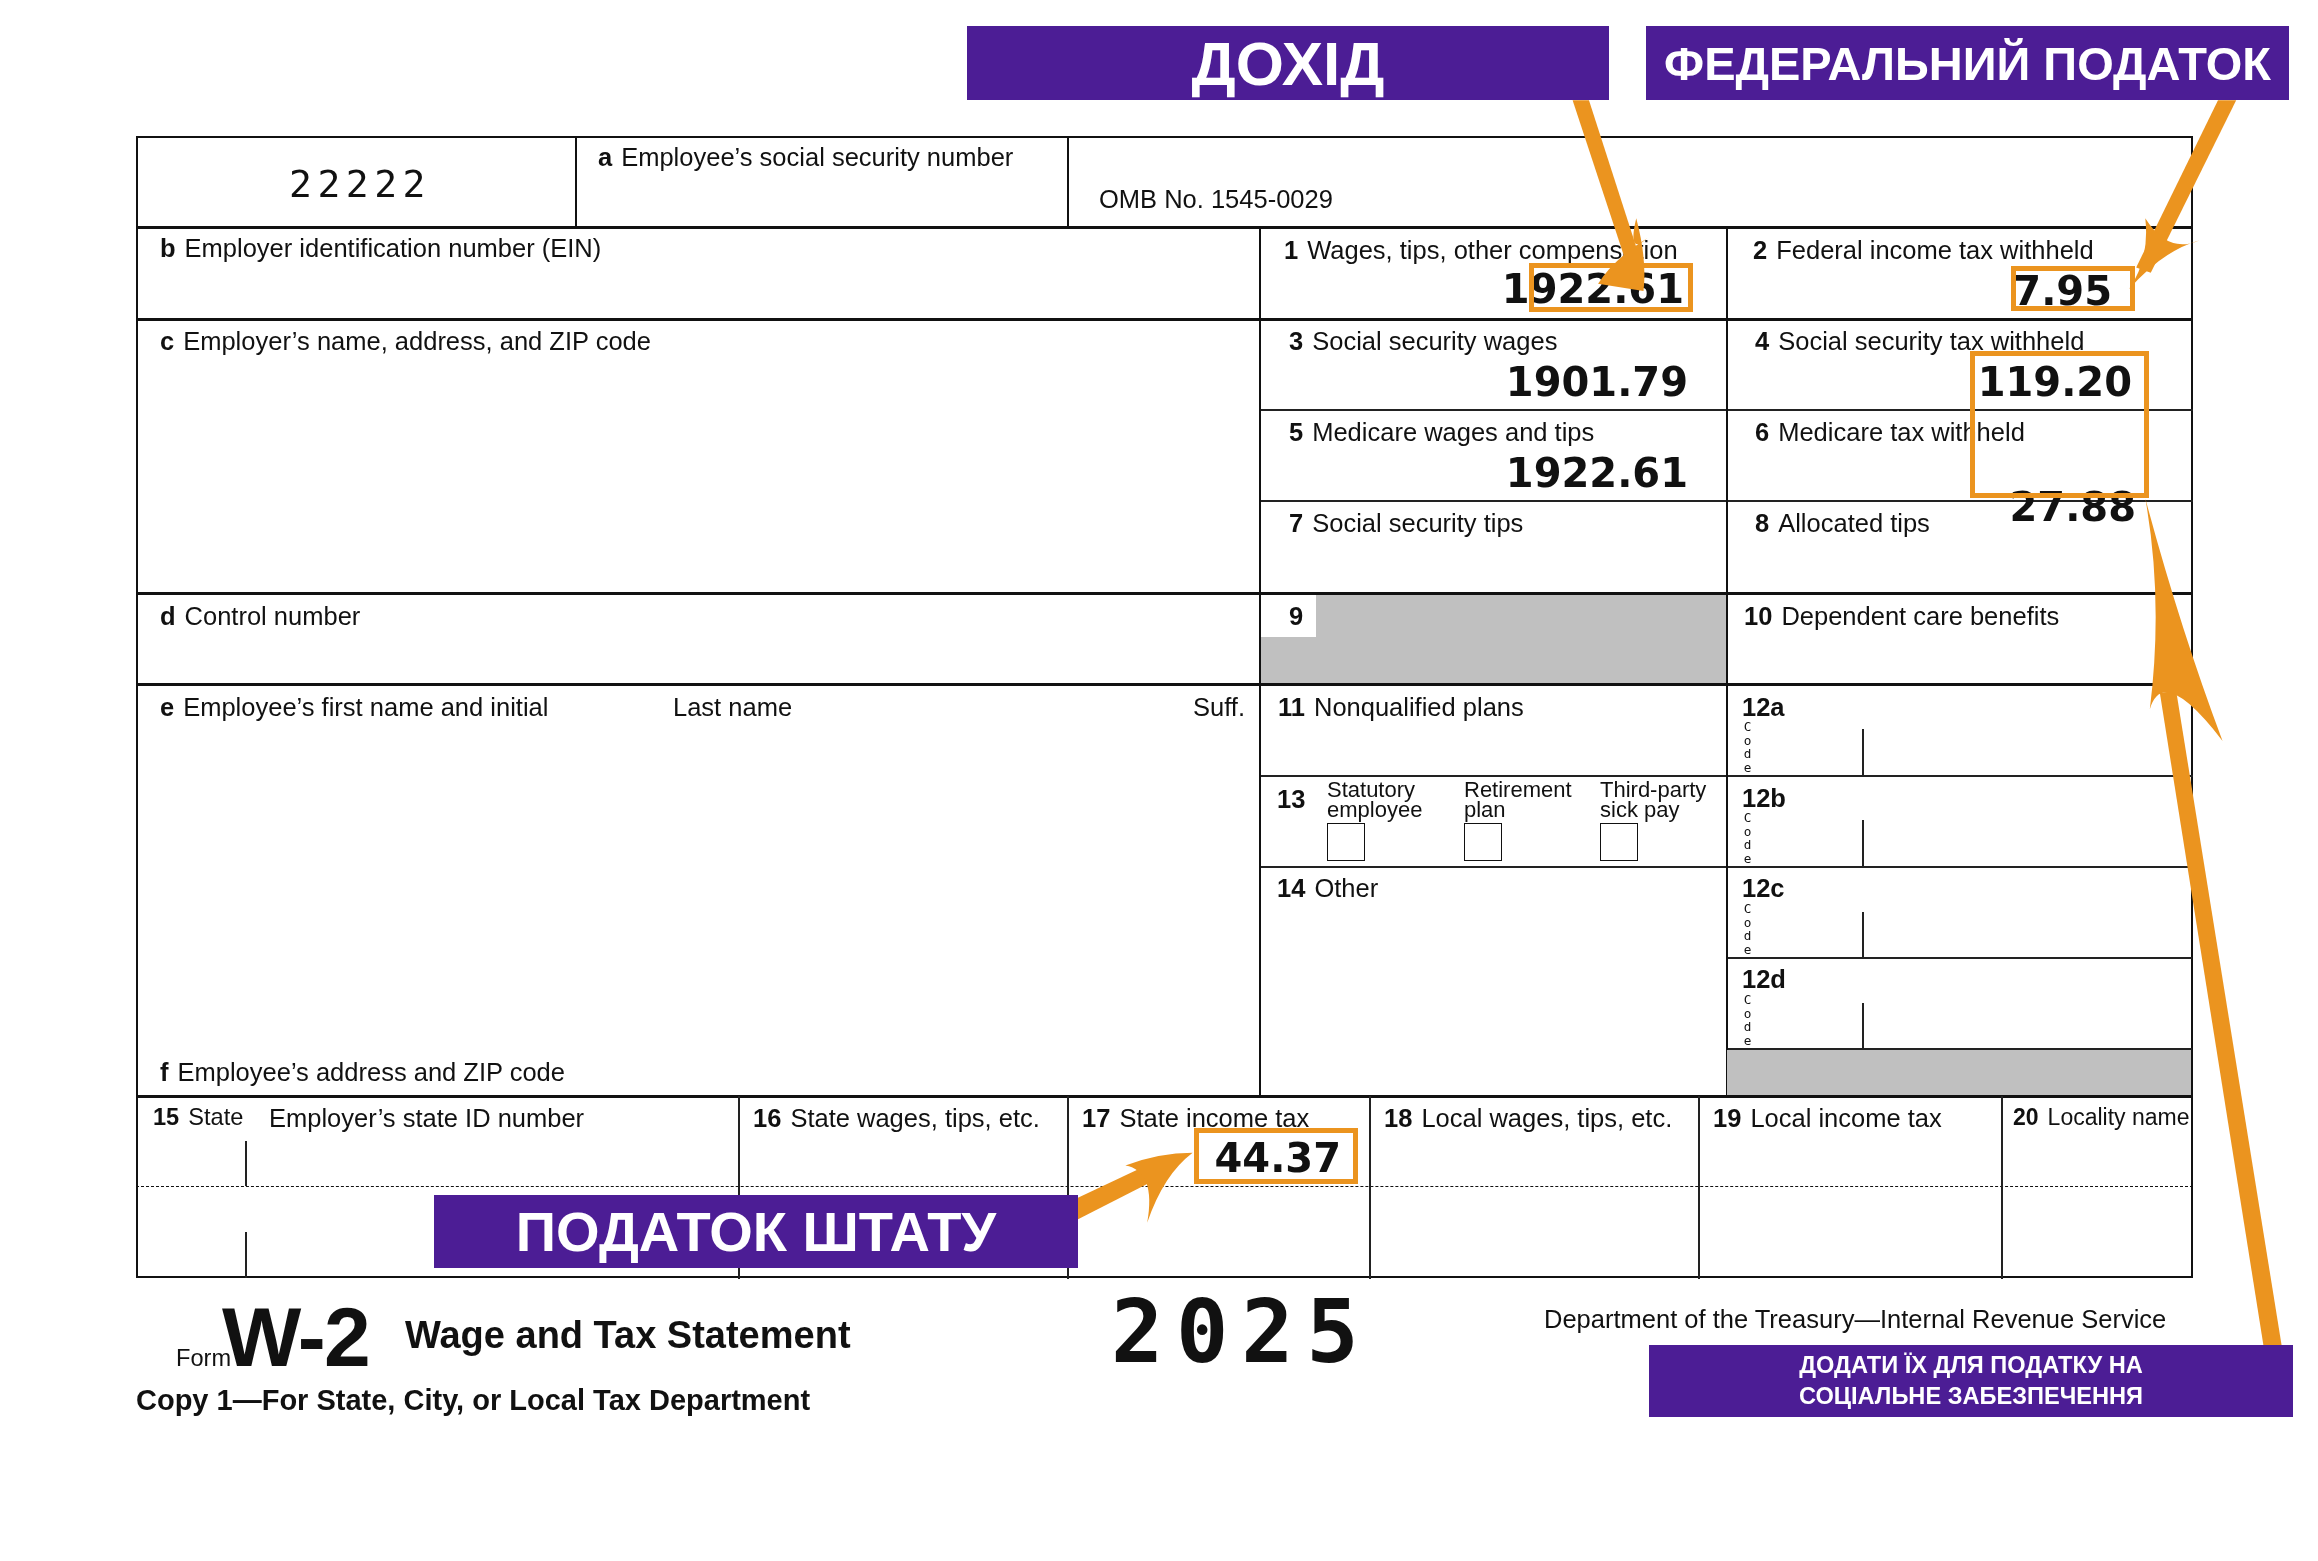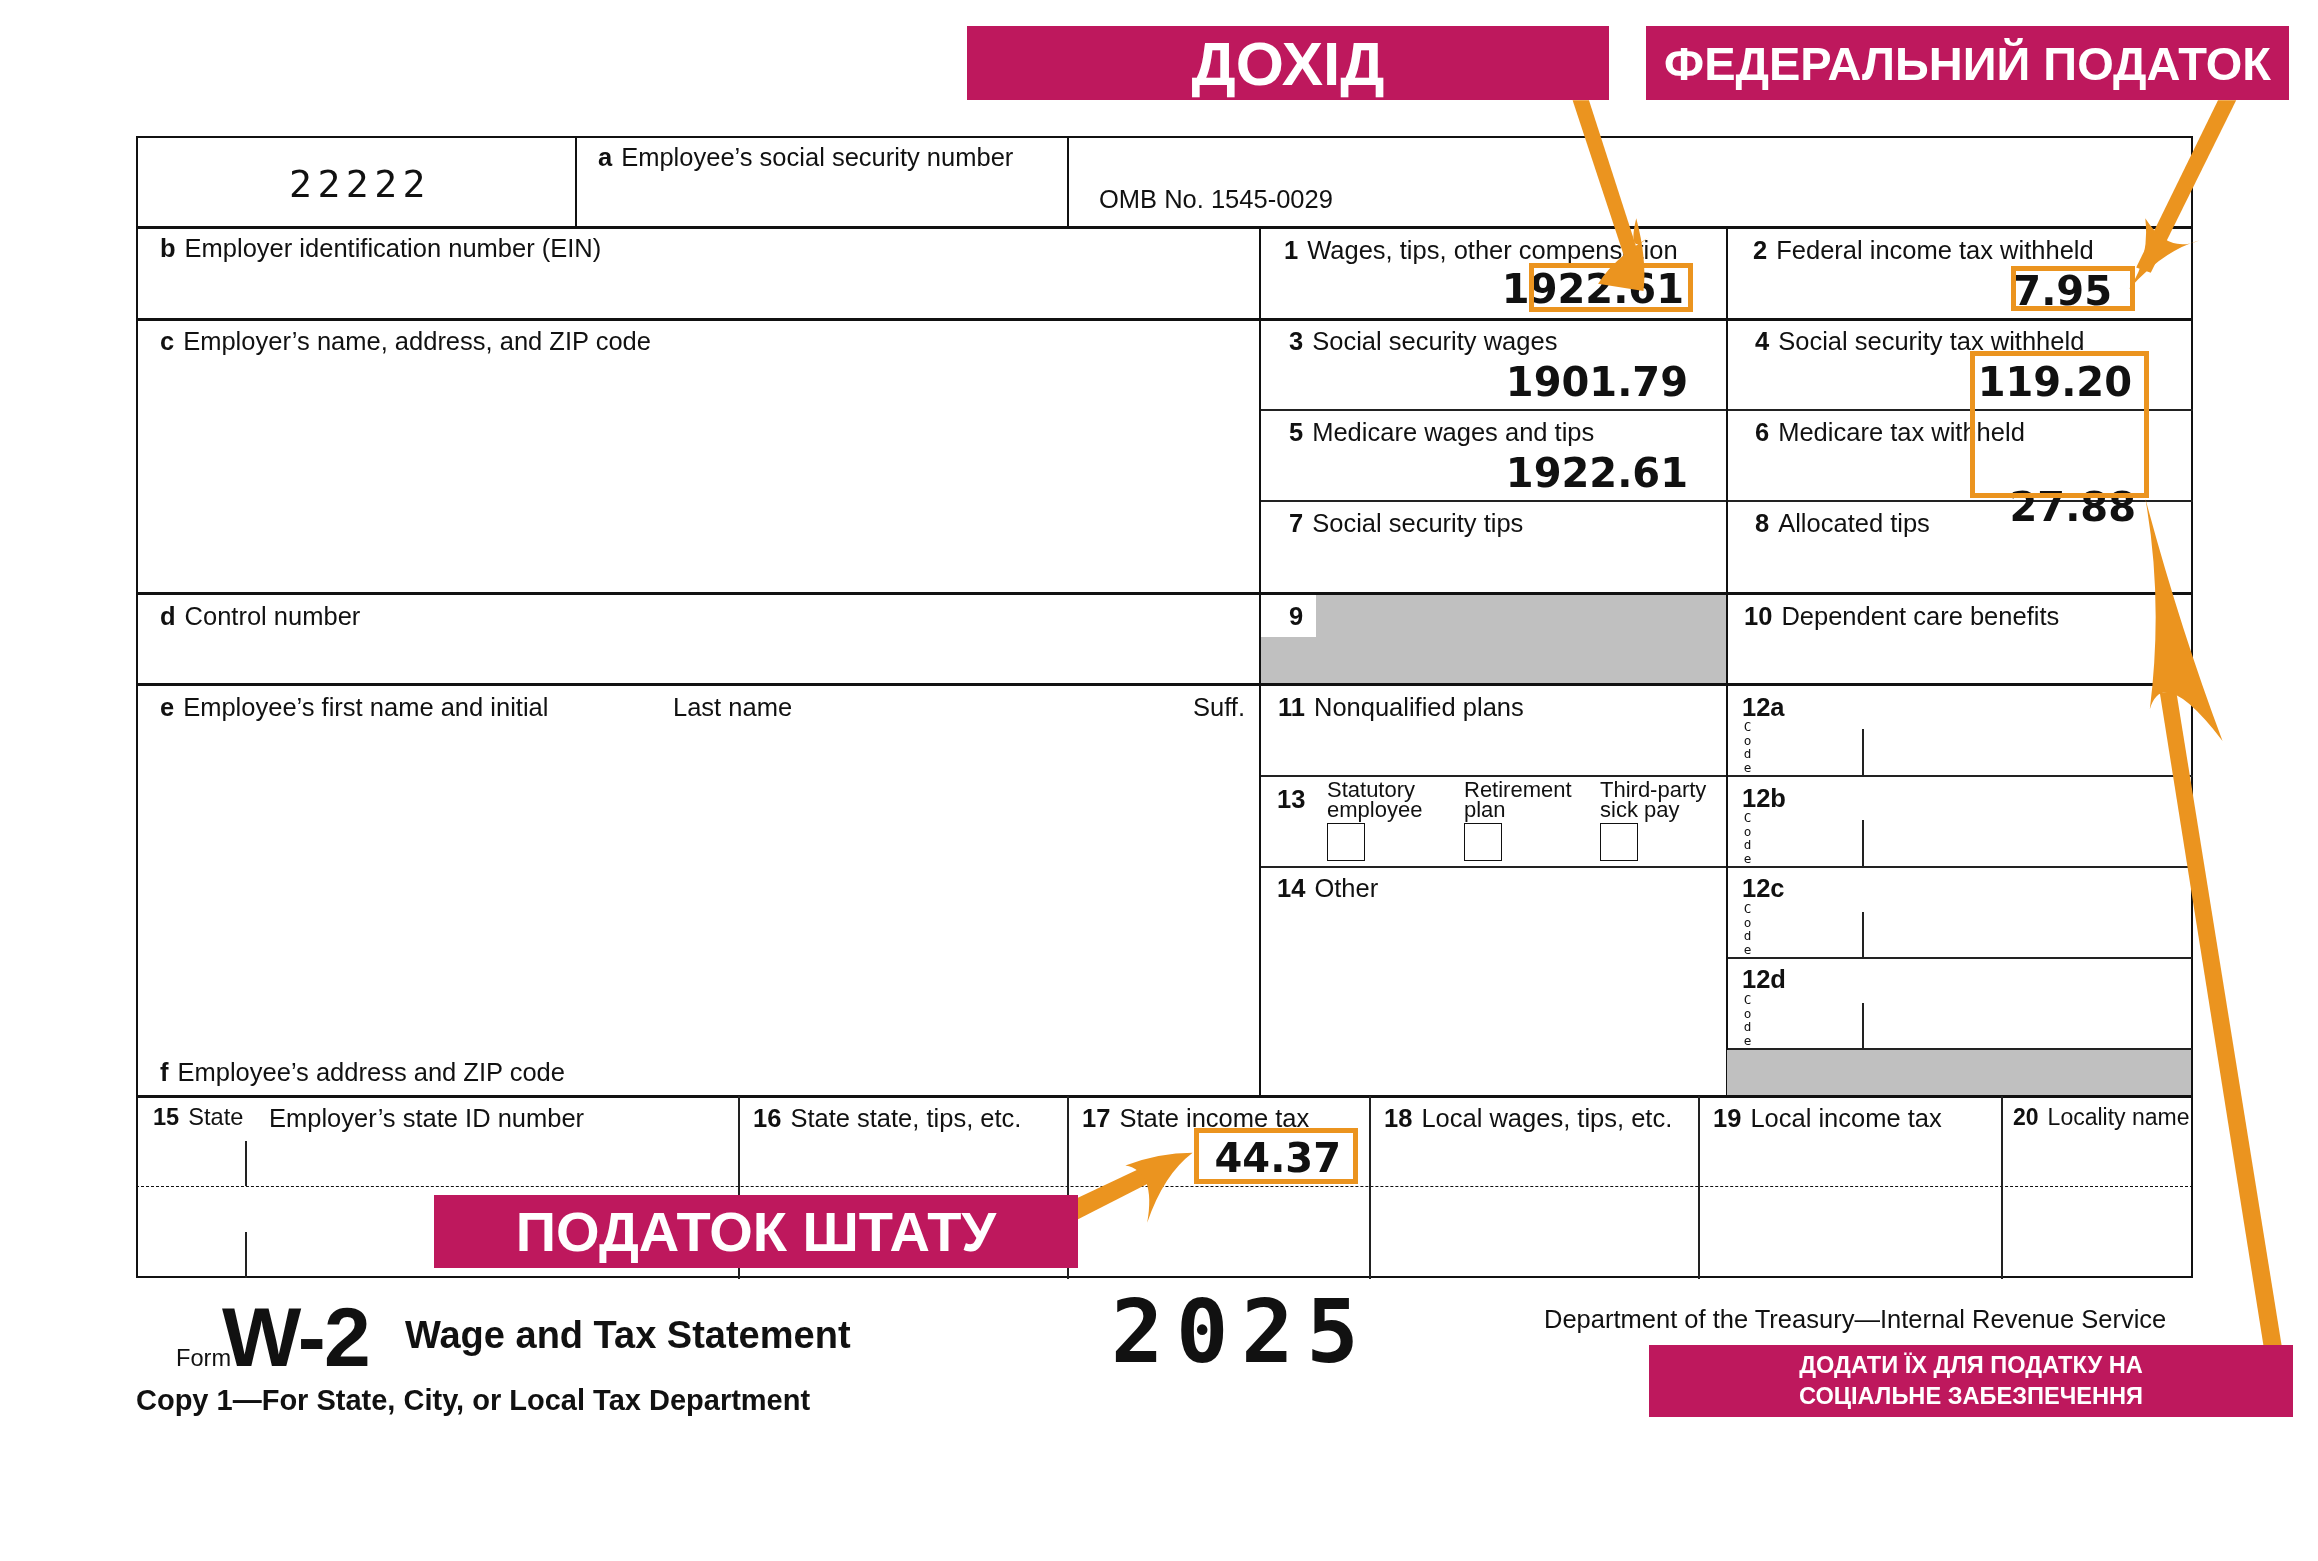--- a/index.html
+++ b/index.html
@@ -14,21 +14,21 @@
   .lbl { position:absolute; font-size:25.5px; white-space:nowrap; line-height:1; }
   .lbl b { font-weight:bold; margin-right:9px; }
   .val { position:absolute; font-size:40px; font-weight:bold; text-align:right; line-height:1;
          font-family:"DejaVu Sans", sans-serif; }
   .gray { position:absolute; background:#c0c0c0; }
   .code { position:absolute; font-size:12.7px; line-height:13.6px; width:11px; text-align:center;
           font-family:"DejaVu Sans Mono", monospace; }
   .chk { position:absolute; width:38px; height:38px; border:1.8px solid #111; box-sizing:border-box; background:#fff; }
   .small { font-size:22px; line-height:20px; white-space:normal; }
   .dashed { position:absolute; height:0; border-top:1.8px dashed #111; }
-  .banner { position:absolute; background:#be185d; color:#fff; font-weight:bold;
+  .banner { position:absolute; background:#4c1d95; color:#fff; font-weight:bold;
             display:flex; align-items:center; justify-content:center; text-align:center;
             font-family:"Liberation Sans", sans-serif; }
   .hbox { position:absolute; border:5.5px solid #eb941f; box-sizing:border-box; }
   .seg { font-family:"DejaVu Sans Mono", monospace; letter-spacing:5.5px; }
   svg.arrows { position:absolute; left:0; top:0; pointer-events:none; }
 </style>
 </head>
 <body>
 
 <div class="form"></div>
@@ -175,21 +175,21 @@
 
 <div class="lbl" style="left:1277px;top:876px;">
   <b>14</b><span>Other</span>
 </div>
 
 <div class="lbl" style="left:145px;top:1106px;font-size:23.6px;margin-left:8px;">
   <b>15</b><span>State</span>
 </div>
 <div class="lbl" style="left:269px;top:1106px;">Employer’s state ID number</div>
 <div class="lbl" style="left:753px;top:1106px;">
-  <b>16</b><span>State state, tips, etc.</span>
+  <b>16</b><span>State wages, tips, etc.</span>
 </div>
 <div class="lbl" style="left:1082px;top:1106px;">
   <b>17</b><span>State income tax</span>
 </div>
 <div class="val" style="right:977px;top:1138px;">44.37</div>
 <div class="lbl" style="left:1384px;top:1106px;">
   <b>18</b><span>Local wages, tips, etc.</span>
 </div>
 <div class="lbl" style="left:1713px;top:1106px;">
   <b>19</b><span>Local income tax</span>

